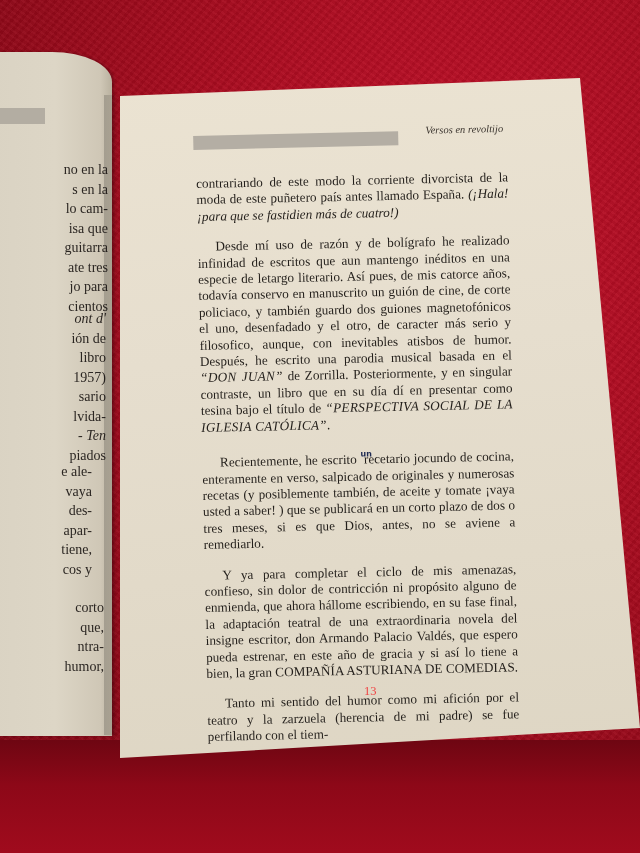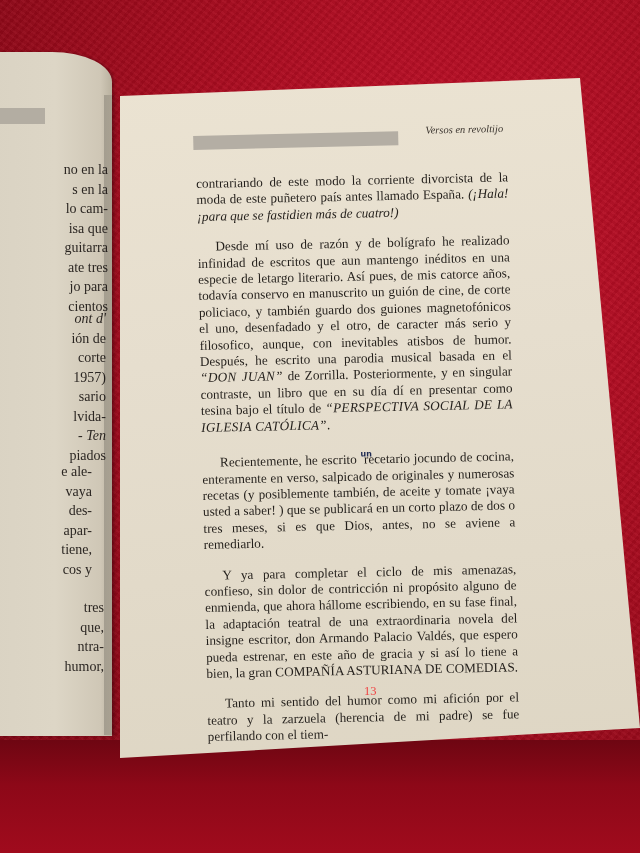--- a/index.html
+++ b/index.html
@@ -127,39 +127,39 @@
   <span>isa que</span>
   <span>guitarra</span>
   <span>ate  tres</span>
   <span>jo para</span>
   <span>cientos</span>
 </div>
 
 <div class="left-frag" style="top:309px; left:0; width:106px;">
   <span class="it">ont  d'</span>
   <span>ión de</span>
-  <span>corte</span>
+  <span>libro</span>
   <span>1957)</span>
   <span>sario</span>
   <span>lvida-</span>
   <span class="it">-  Ten</span>
   <span>piados</span>
 </div>
 
 <div class="left-frag" style="top:462px; left:0; width:92px;">
   <span>e ale-</span>
   <span>vaya</span>
   <span>des-</span>
   <span>apar-</span>
   <span>tiene,</span>
   <span>cos  y</span>
 </div>
 
 <div class="left-frag" style="top:598px; left:0; width:104px;">
-  <span>tres</span>
+  <span>corto</span>
   <span>que,</span>
   <span>ntra-</span>
   <span>humor,</span>
 </div>
 
 <div class="gutter"></div>
 
 <div class="right-page"></div>
 
 <div class="running-header">

